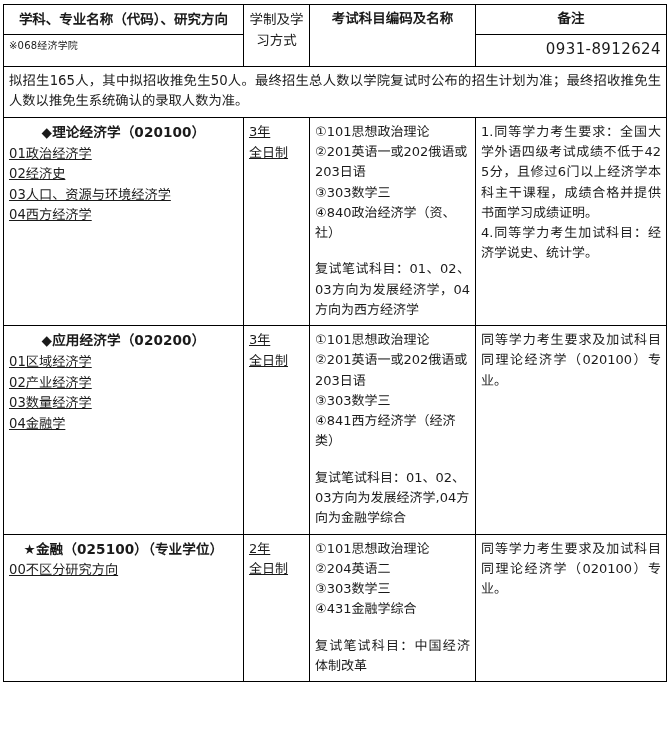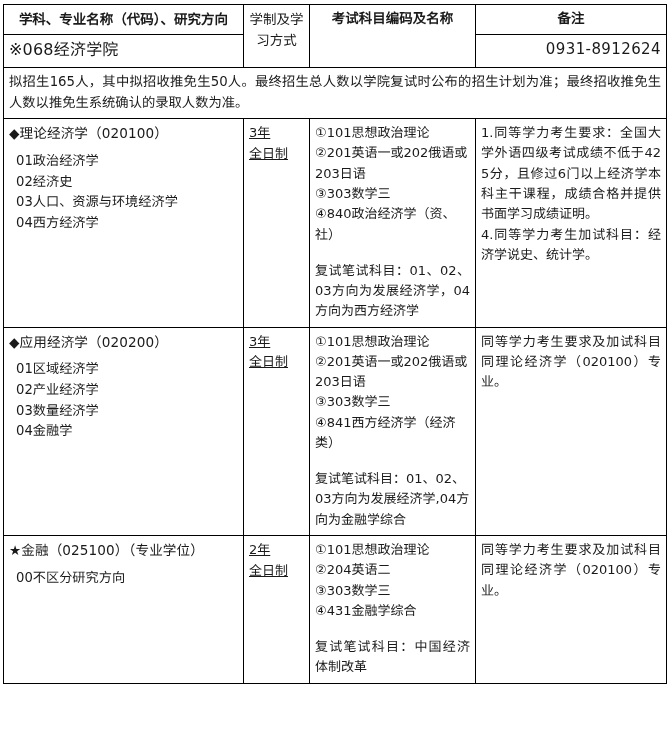--- a/index.html
+++ b/index.html
@@ -59,21 +59,21 @@
     line-height: 1.55;
     padding: 5px 2px;
   }
   th.h-exam   { font-weight: bold; }
   th.h-remark { font-weight: bold; }
 
   
   td.college {
     vertical-align: middle;
     padding: 7px 5px 8px 7px;
-    font-size: 16px;
+    font-size: 10px;
     letter-spacing: 0.2px;
   }
   td.phone {
     vertical-align: middle;
     text-align: right;
     font-size: 15px;
     letter-spacing: 0.4px;
   }
 
   
@@ -84,30 +84,32 @@
     padding: 5px 6px 6px 6px;
     font-size: 13.3px;
   }
 
   
   td.major {
     padding: 4px 5px 6px 7px;
     line-height: 1.53;
   }
   .major-title {
-    font-weight: normal;
+    font-weight: bold;
     font-size: 13.6px;
     letter-spacing: 0.1px;
     display: block;
     margin-bottom: 1px;
+    text-align: center;
   }
   .dir-list {
     list-style: none;
-    margin: 7px;
+    margin: 0;
     padding: 0;
+    text-decoration: underline;
   }
   .dir-list li {
     font-size: 13.2px;
     line-height: 1.56;
     white-space: nowrap;
   }
   td.duration {
     text-align: left;
     vertical-align: middle;
     line-height: 1.6;

